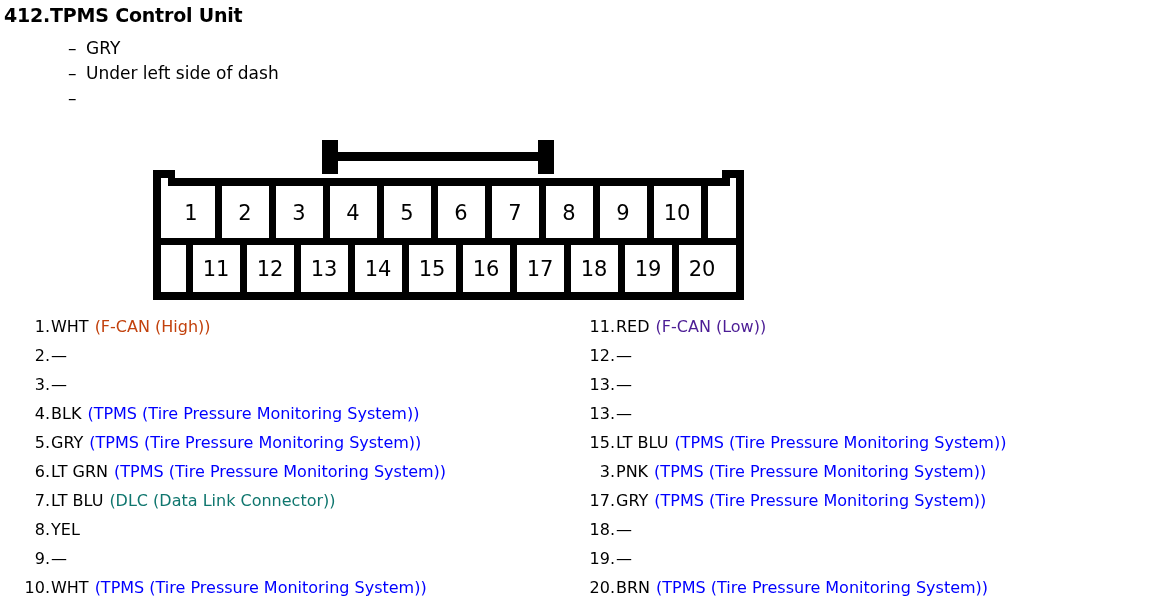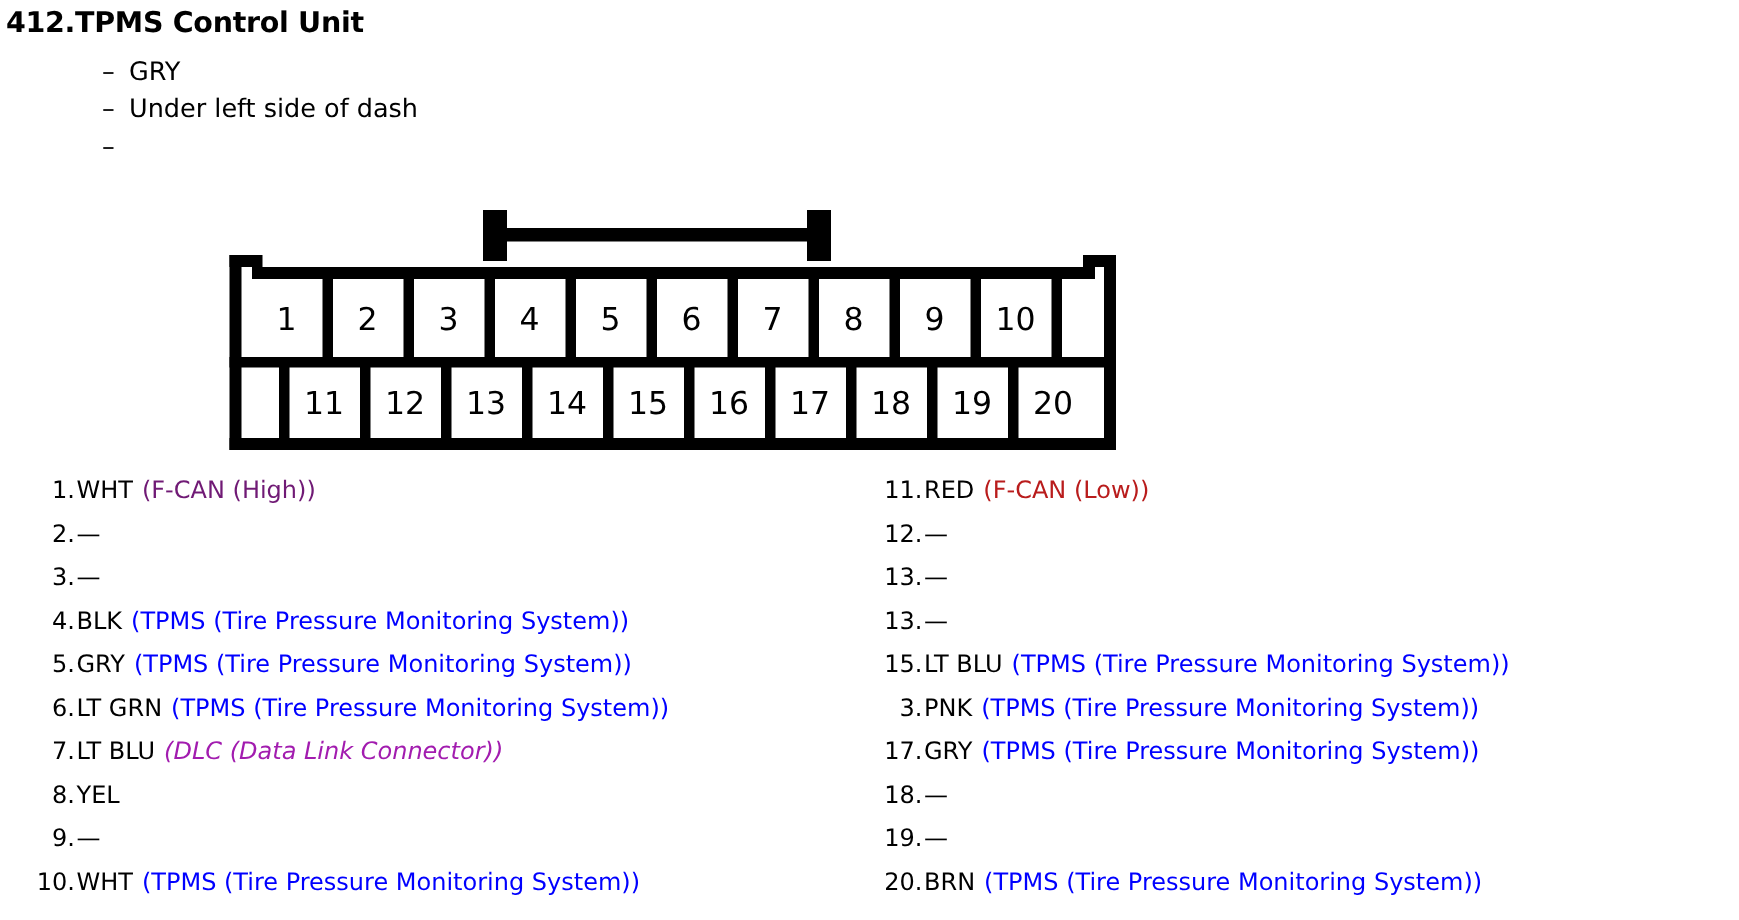--- a/index.html
+++ b/index.html
@@ -198,21 +198,21 @@
     </g>
   </svg>
 </div>
 
 <div class="pinout">
 
   <div class="pin-col left">
     <div class="pin-row">
       <span class="pin-index">1.</span>
       <span class="pin-wire">WHT</span>
-      <span class="pin-desc" style="color: #701a75;">(F-CAN (High))</span>
+      <span class="pin-desc" style="color: #c2410c;">(F-CAN (High))</span>
     </div>
     <div class="pin-row">
       <span class="pin-index">2.</span>
       <span class="pin-wire">—</span>
       <span class="pin-desc" style="color: rgb(0, 0, 255);"></span>
     </div>
     <div class="pin-row">
       <span class="pin-index">3.</span>
       <span class="pin-wire">—</span>
       <span class="pin-desc" style="color: rgb(0, 0, 255);"></span>
@@ -228,21 +228,21 @@
       <span class="pin-desc" style="color: rgb(0, 0, 255);">(TPMS (Tire Pressure Monitoring System))</span>
     </div>
     <div class="pin-row">
       <span class="pin-index">6.</span>
       <span class="pin-wire">LT GRN</span>
       <span class="pin-desc" style="color: rgb(0, 0, 255);">(TPMS (Tire Pressure Monitoring System))</span>
     </div>
     <div class="pin-row">
       <span class="pin-index">7.</span>
       <span class="pin-wire">LT BLU</span>
-      <span class="pin-desc" style="color: #a21caf; font-style: italic;">(DLC (Data Link Connector))</span>
+      <span class="pin-desc" style="color: #0f766e;">(DLC (Data Link Connector))</span>
     </div>
     <div class="pin-row">
       <span class="pin-index">8.</span>
       <span class="pin-wire">YEL</span>
     </div>
     <div class="pin-row">
       <span class="pin-index">9.</span>
       <span class="pin-wire">—</span>
       <span class="pin-desc" style="color: rgb(0, 0, 255);"></span>
     </div>
@@ -250,21 +250,21 @@
       <span class="pin-index">10.</span>
       <span class="pin-wire">WHT</span>
       <span class="pin-desc" style="color: rgb(0, 0, 255);">(TPMS (Tire Pressure Monitoring System))</span>
     </div>
   </div>
 
   <div class="pin-col right">
     <div class="pin-row">
       <span class="pin-index">11.</span>
       <span class="pin-wire">RED</span>
-      <span class="pin-desc" style="color: #b91c1c;">(F-CAN (Low))</span>
+      <span class="pin-desc" style="color: #4c1d95;">(F-CAN (Low))</span>
     </div>
     <div class="pin-row">
       <span class="pin-index">12.</span>
       <span class="pin-wire">—</span>
       <span class="pin-desc" style="color: rgb(0, 0, 255);"></span>
     </div>
     <div class="pin-row">
       <span class="pin-index">13.</span>
       <span class="pin-wire">—</span>
       <span class="pin-desc" style="color: rgb(0, 0, 255);"></span>

